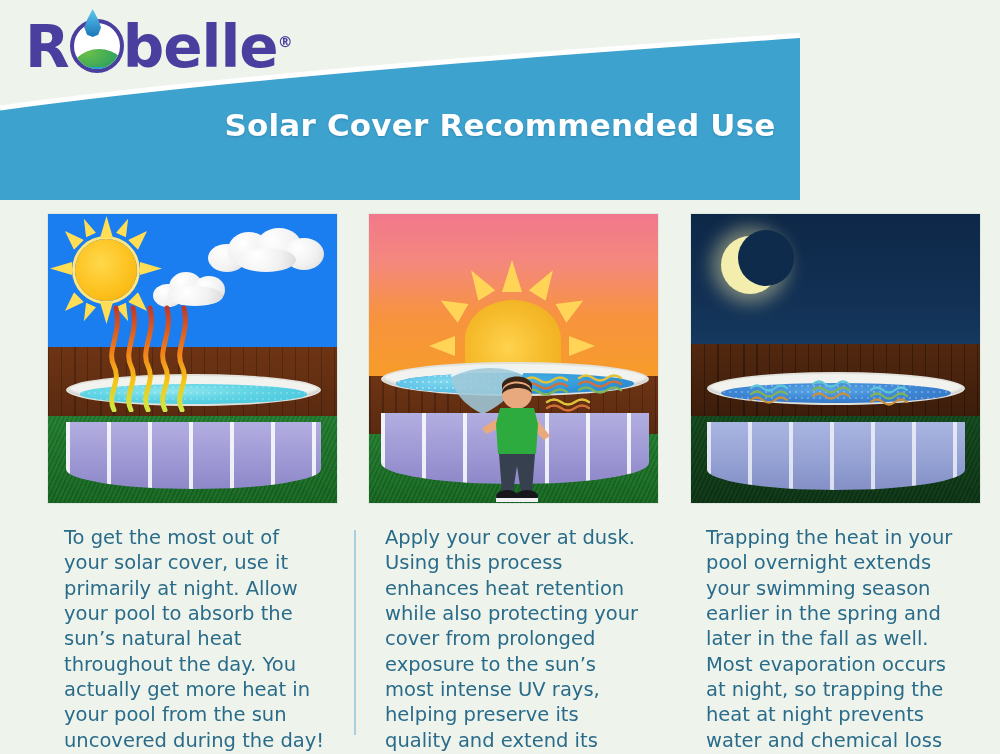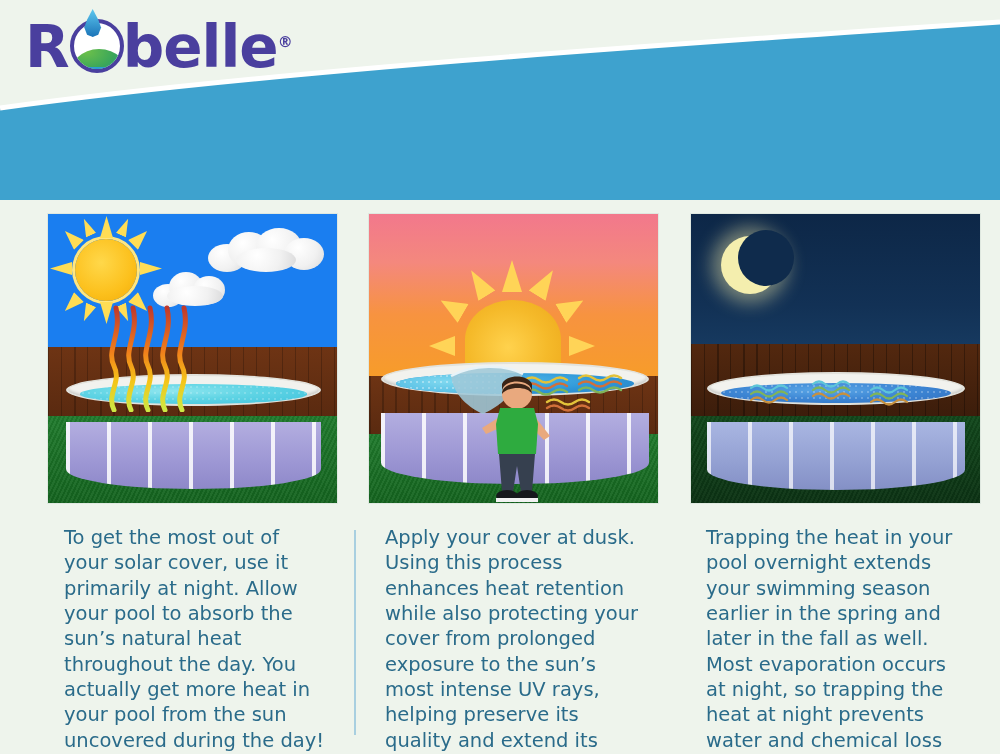--- a/index.html
+++ b/index.html
@@ -11,21 +11,21 @@
     position:relative;
   }
   .page{
     position:absolute;inset:0;
     background:#eef4ec;
     overflow:hidden;
   }
 
   
   .header{
-    position:absolute;left:0;top:0;width:1000px;height:200px;
+    position:absolute;left:0;top:0;width:800px;height:200px;
     overflow:hidden;
   }
   .logo{
     position:absolute;left:25px;top:18px;
     display:flex;align-items:center;
     z-index:6;
   }
   .logo-text{
     font-family:"DejaVu Sans", sans-serif;
     font-size:58px;font-weight:bold;
@@ -293,20 +293,21 @@
             <span class="logo-o-circle">
               <span class="logo-o-land"></span>
               <span class="logo-o-water"></span>
             </span>
             <span class="logo-drop"></span>
         </span><span>belle</span><span class="logo-reg">®</span>
       </div>
     </div>
 
     <div class="banner-text">
+      <div class="banner-title">Solar Cover Recommended Use</div>
     </div>
   </div>
 
   <div class="columns">
 
     <div class="col col1">
       <div class="panel">
         <div class="scene">
           <div class="sky sky-day"></div>
 

